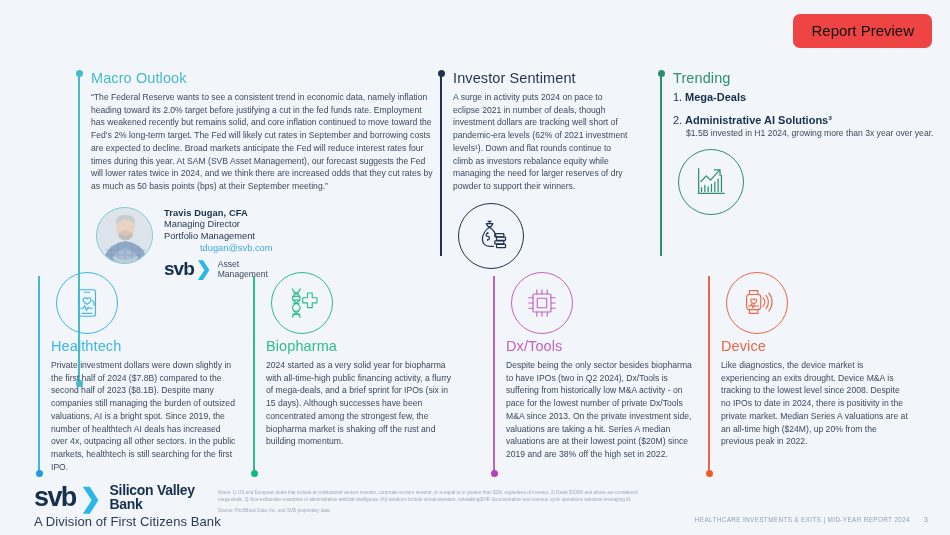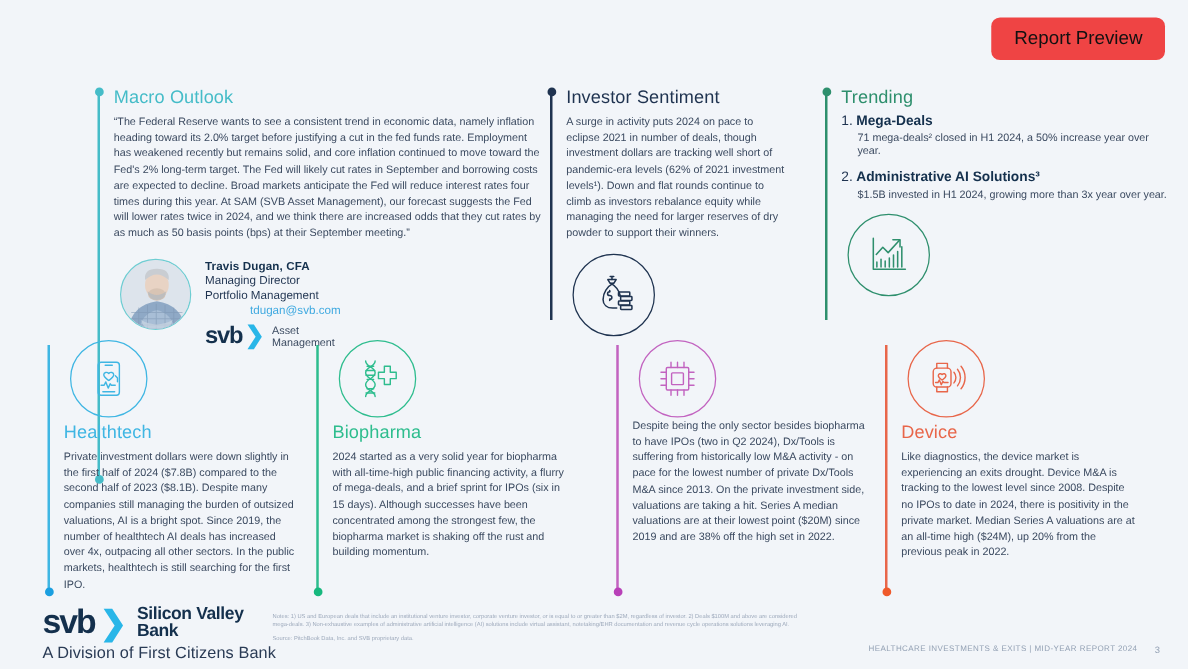--- a/index.html
+++ b/index.html
@@ -230,21 +230,20 @@
       <div class="line" style="background:#2e8f6d"></div>
       <div class="dot top" style="background:#2e8f6d"></div>
     </div>
     <div class="inner">
       <div class="sec-head">Trending</div>
 
       <div class="trend-item">
         <div class="trend-title">
           <span class="trend-num">1.</span><span>Mega-Deals</span>
         </div>
-        <div class="trend-desc">71 mega-deals² closed in H1 2024, a 50% increase year over year.</div>
       </div>
 
       <div class="trend-item">
         <div class="trend-title">
           <span class="trend-num">2.</span><span>Administrative AI Solutions³</span>
         </div>
         <div class="trend-desc">$1.5B invested in H1 2024, growing more than 3x year over year.</div>
       </div>
 
       <div class="icon-circle lg" style="color:#2e8f6d;margin-top:2px">
@@ -307,20 +306,21 @@
       <div class="icon-circle" style="color:#c263c0">
         <svg width="34" height="34" viewBox="0 0 36 36" fill="none" stroke="#c263c0" stroke-width="1.2" stroke-linecap="round" stroke-linejoin="round">
           <rect x="8.5" y="8.5" width="19" height="19" rx="1"></rect>
           <rect x="13" y="13" width="10" height="10" rx="0.8"></rect>
           <path d="M12.5 8.5V4M18 8.5V4M23.5 8.5V4"></path>
           <path d="M12.5 27.5V32M18 27.5V32M23.5 27.5V32"></path>
           <path d="M8.5 12.5H4M8.5 18H4M8.5 23.5H4"></path>
           <path d="M27.5 12.5H32M27.5 18H32M27.5 23.5H32"></path>
         </svg>
       </div>
+      <div class="sec-head" style="color:#c263c0">Dx/Tools</div>
       <div class="sec-body">Despite being the only sector besides biopharma to have IPOs (two in Q2 2024), Dx/Tools is suffering from historically low M&amp;A activity - on pace for the lowest number of private Dx/Tools M&amp;A since 2013. On the private investment side, valuations are taking a hit. Series A median valuations are at their lowest point ($20M) since 2019 and are 38% off the high set in 2022.</div>
     </div>
   </div>
 
   <div class="sector" id="device-col">
     <div class="rail" style="height:205px">
       <div class="line" style="background:#e8664a"></div>
       <div class="dot bot" style="background:#ef5a2b"></div>
     </div>
     <div class="inner">

